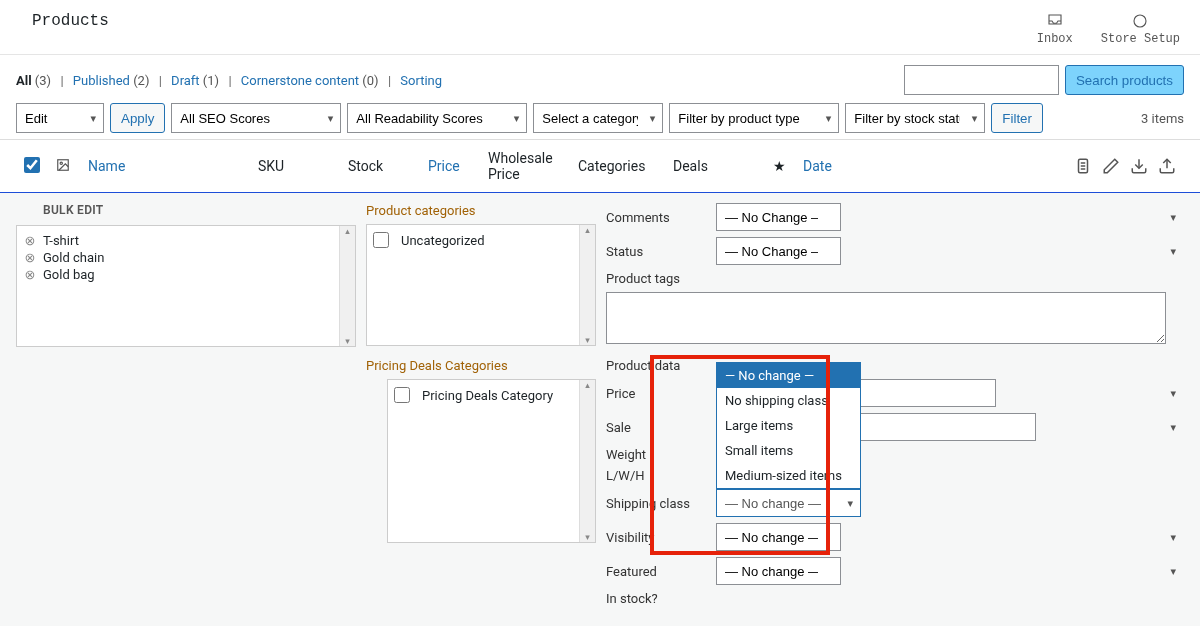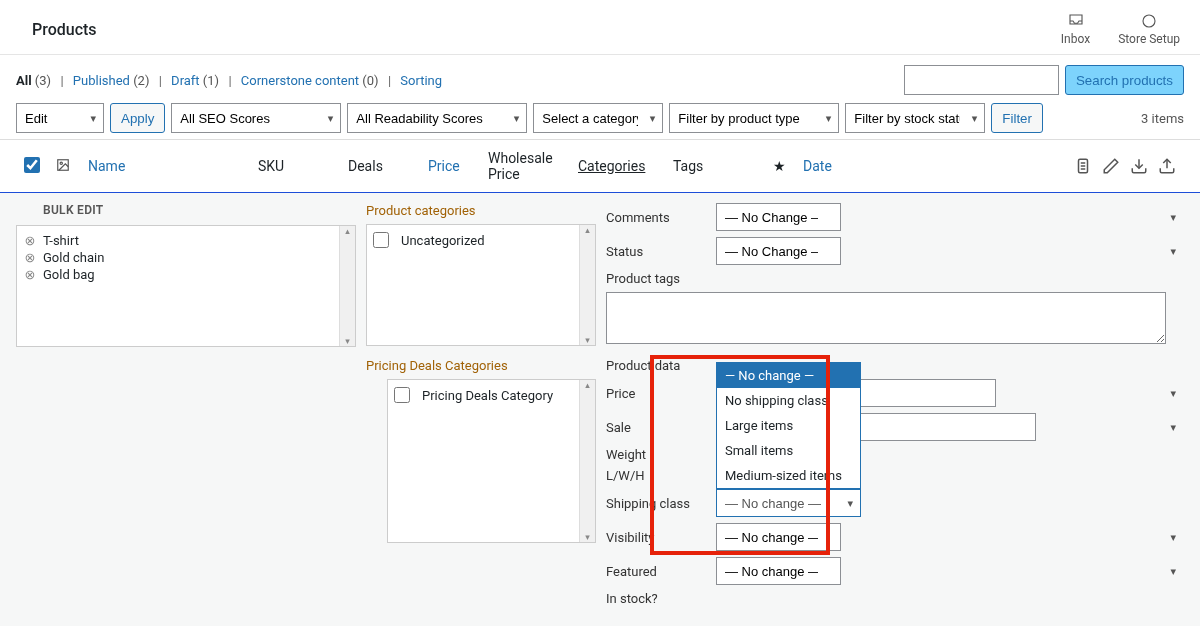--- a/index.html
+++ b/index.html
@@ -1,17 +1,17 @@
 <!DOCTYPE html>
 <html><head>
 <meta charset="utf-8">
 <style>
 * { box-sizing: border-box; margin: 0; padding: 0; }
 body { font-family: -apple-system, BlinkMacSystemFont, "Segoe UI", Roboto, sans-serif; font-size: 13px; color: #1d2327; background: #fff; width: 1200px; }
-.header-bar { display: flex; justify-content: space-between; align-items: center; padding: 12px 20px 8px 32px; border-bottom: 1px solid #e5e5e5; }
+.header-bar { display: flex; justify-content: space-between; padding: 12px 20px 8px 32px; border-bottom: 1px solid #e5e5e5; font-family: Liberation Mono, monospace; }
 .header-title { font-size: 16px; font-weight: 500; }
 .header-actions { display: flex; gap: 28px; }
 .header-action { display: flex; flex-direction: column; align-items: center; gap: 2px; font-size: 12px; color: #555; cursor: pointer; }
 .header-action svg { width: 18px; height: 18px; stroke: #555; }
 
 .filter-row1 { display: flex; justify-content: space-between; align-items: center; padding: 10px 16px 6px 16px; }
 .filter-links a { color: #2271b1; text-decoration: none; cursor: pointer; }
 .filter-links .count { color: #555; }
 .sep { margin: 0 6px; color: #666; }
 .search-row { display: flex; gap: 6px; align-items: center; }
@@ -28,21 +28,21 @@
 .table-header { display: flex; align-items: center; padding: 6px 16px; border-top: 1px solid #ddd; border-bottom: 1px solid #1d4ed8; background: #fff; font-size: 14px; }
 .table-header .th { padding: 4px 8px; }
 .th-link { color: #2271b1; cursor: pointer; }
 .cb-col { width: 32px; }
 .img-col { width: 32px; }
 .name-col { width: 170px; }
 .sku-col { width: 90px; }
 .stock-col { width: 80px; }
 .price-col { width: 60px; }
 .wholesale-col { width: 90px; }
-.categories-col { width: 95px; text-decoration: underline; }
+.categories-col { width: 95px; }
 .tags-col { width: 100px; }
 .star-col { width: 30px; }
 .date-col { width: 120px; }
 .actions-col { margin-left: auto; display: flex; gap: 10px; }
 .actions-col svg { width: 18px; height: 18px; stroke: #555; }
 
 .bulk-edit-area { background: #f6f7f7; border-bottom: 1px solid #ddd; padding: 10px 16px 20px 16px; display: grid; grid-template-columns: 340px 230px 1fr; gap: 10px; position: relative; }
 .bulk-col h4 { font-size: 12px; font-weight: 600; text-transform: uppercase; margin-bottom: 8px; color: #555; letter-spacing: .3px; margin-left: 27px; }
 .bulk-col .panel-label { font-size: 13px; color: #a16207; margin-bottom: 6px; display: block; }
 .list-box { background: #fff; border: 1px solid #ccc; height: 122px; overflow: auto; padding: 6px; position: relative; }
@@ -129,25 +129,25 @@
 
 <div class="table-header">
   <div class="th cb-col"><input type="checkbox" checked="" style="accent-color: rgb(34, 113, 177);"></div>
   <div class="th img-col"><svg width="14" height="14" viewBox="0 0 24 24" fill="none" stroke="#555" stroke-width="2">
         <rect x="3" y="3" width="18" height="18"></rect>
         <circle cx="9" cy="9" r="2"></circle>
         <path d="M21 15l-5-5L5 21"></path>
       </svg></div>
   <div class="th name-col th-link">Name</div>
   <div class="th sku-col">SKU</div>
-  <div class="th stock-col">Deals</div>
+  <div class="th stock-col">Stock</div>
   <div class="th price-col th-link">Price</div>
   <div class="th wholesale-col">Wholesale Price</div>
   <div class="th categories-col">Categories</div>
-  <div class="th tags-col">Tags</div>
+  <div class="th tags-col">Deals</div>
   <div class="th star-col">★</div>
   <div class="th date-col th-link">Date</div>
   <div class="th actions-col">
     <svg viewBox="0 0 24 24" fill="none" stroke="#555" stroke-width="2">
         <rect x="6" y="3" width="12" height="18" rx="2"></rect>
         <line x1="9" y1="8" x2="15" y2="8"></line>
         <line x1="9" y1="12" x2="15" y2="12"></line>
         <line x1="9" y1="16" x2="15" y2="16"></line>
       </svg>
     <svg viewBox="0 0 24 24" fill="none" stroke="#555" stroke-width="2">

